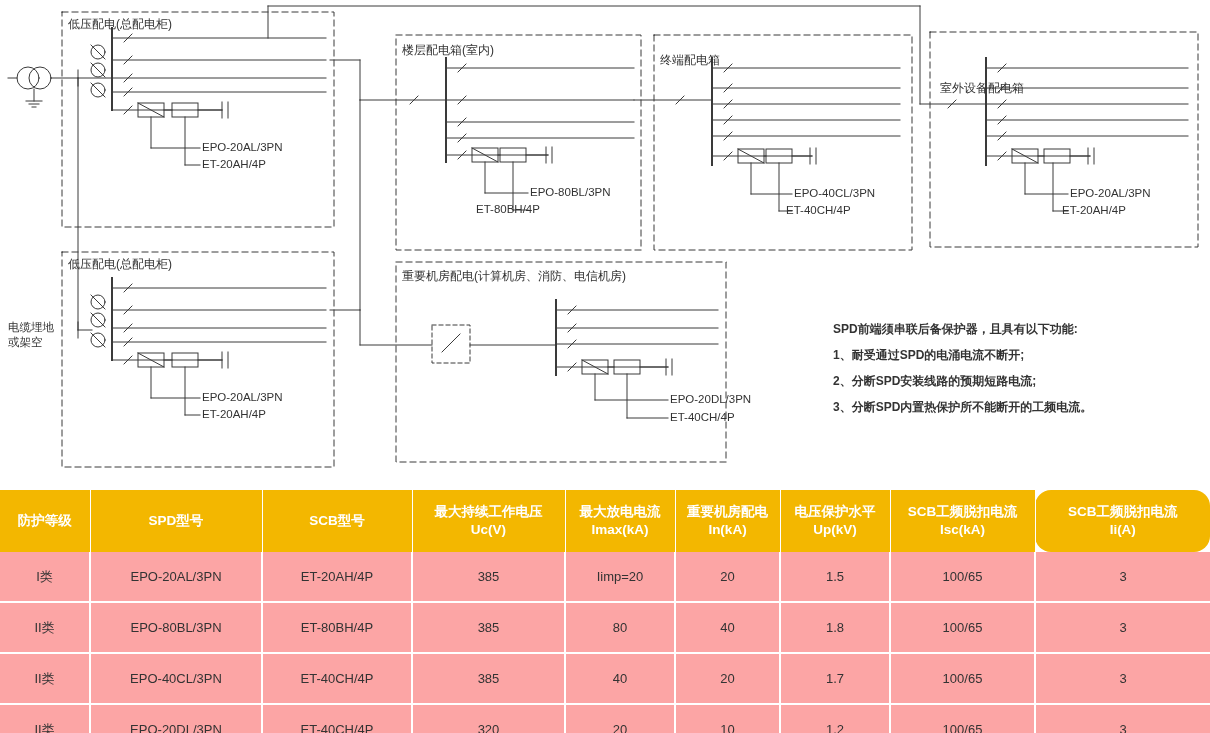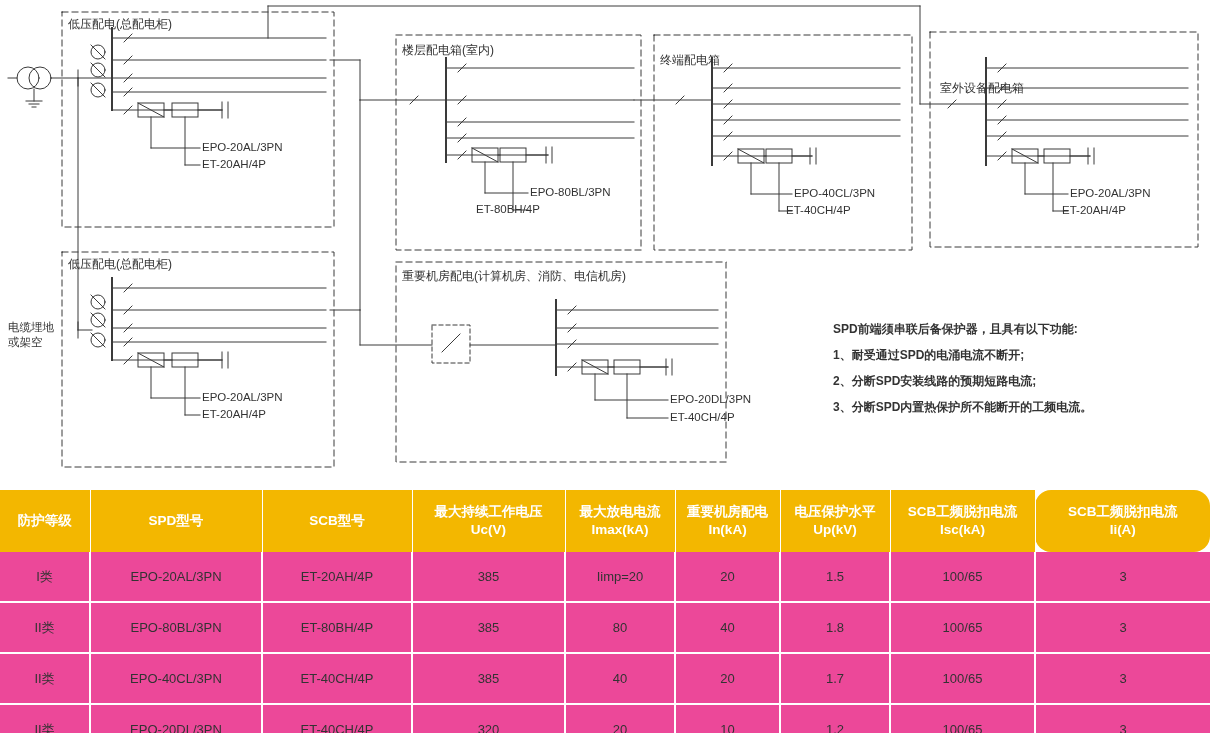--- a/index.html
+++ b/index.html
@@ -69,21 +69,21 @@
     font-size: 13.5px;
     font-weight: bold;
     text-align: center;
     height: 58px;
     padding: 2px 3px;
     line-height: 18px;
     border-right: 1px solid #ffffff;
   }
   #spec-table th:last-child { border-right: none; border-radius: 16px; }
   #spec-table td {
-    background: #ec4899;
+    background: #fca5a5;
     color: #333;
     font-size: 13px;
     text-align: center;
     height: 45px;
     padding: 2px 3px;
     border-right: 2px solid #ffffff;
     border-bottom: 2px solid #ffffff;
   }
   #spec-table td:last-child { border-right: none; }
 </style>

